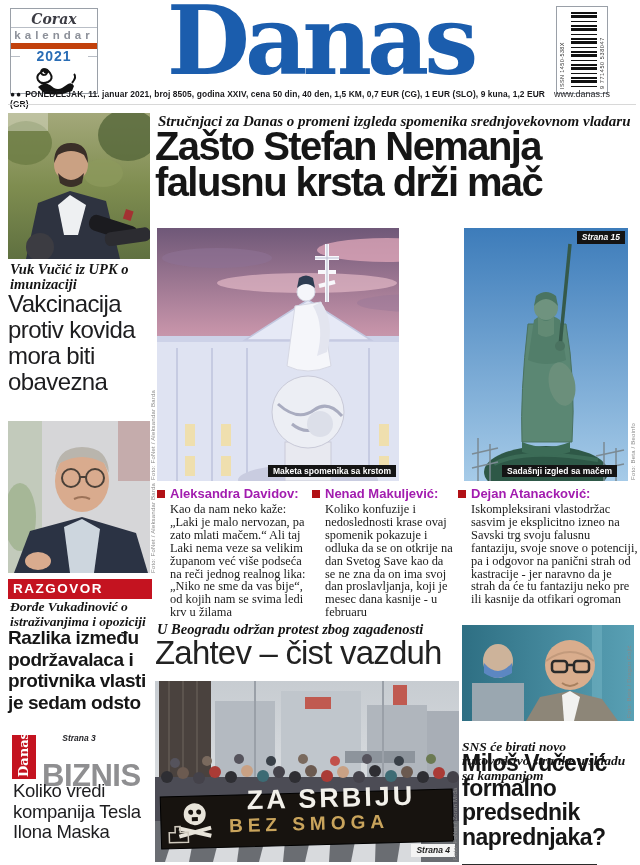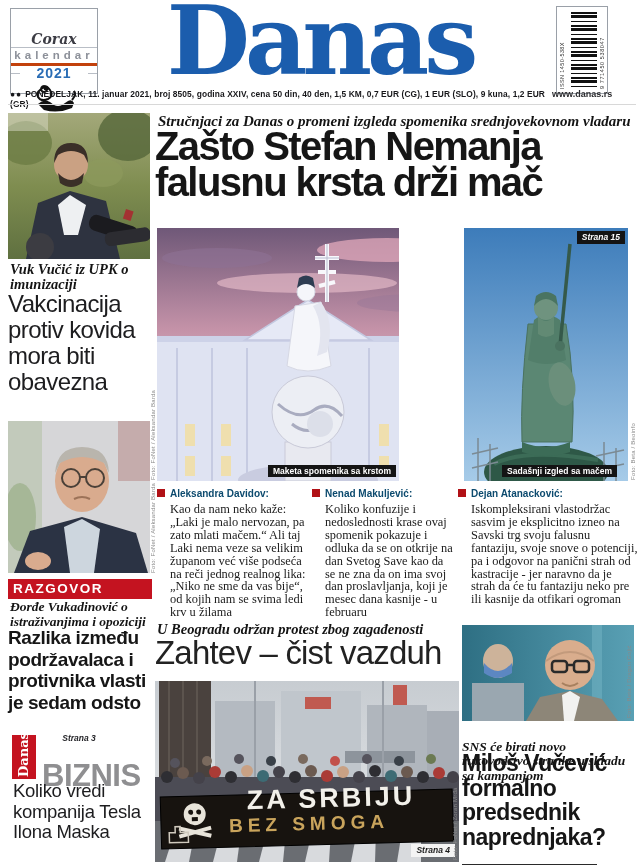--- a/index.html
+++ b/index.html
@@ -4,39 +4,39 @@
 <style>
   html,body{margin:0;padding:0;background:#e9e9e9;}
   .page{position:relative;width:640px;height:865px;background:#ffffff;margin:0 auto;
         font-family:"Liberation Sans",sans-serif;color:#1b1b1b;overflow:hidden;}
   .abs{position:absolute;}
 
   
   .cal-box{left:10px;top:8px;width:88px;height:86px;border:1px solid #9aa0a8;box-sizing:border-box;
            text-align:center;padding-top:2px;}
   .cal-sig{font-family:"DejaVu Serif",serif;font-style:italic;font-weight:bold;font-size:14px;
-           color:#3c3c44;border-bottom:1px solid #b9bec6;display:block;line-height:16px;margin-top:20px;}
-  .cal-title{display:block;font-size:11.5px;letter-spacing:4px;color:#8c9099;border-bottom:3px solid #c2410c;
+           color:#3c3c44;border-bottom:1px solid #b9bec6;display:block;line-height:16px;}
+  .cal-title{display:block;font-size:11.5px;letter-spacing:4px;color:#8c9099;border-bottom:6px solid #c2410c;
              line-height:15px;font-weight:bold;}
   .cal-year{display:flex;align-items:center;justify-content:center;gap:16px;line-height:15px;}
   .cal-year .dash{width:12px;height:0;border-top:1px solid #b9bec6;}
   .cal-year .yr{color:#2a6db5;font-weight:bold;font-size:14px;letter-spacing:1px;}
   .logo{left:105px;top:-6px;width:430px;text-align:center;
         font-family:"DejaVu Serif",serif;font-weight:bold;font-size:96px;line-height:0.98;
         color:#1b5dad;letter-spacing:-5px;}
   .bc-box{left:556px;top:6px;width:52px;height:88px;border:1px solid #9aa0a8;box-sizing:border-box;background:#fff;}
   .bc-stripes{position:absolute;left:14px;top:5px;width:26px;height:76px;
       background:repeating-linear-gradient(to bottom,#111 0 2px,#fff 2px 3px,#111 3px 6px,#fff 6px 9px,#111 9px 10px,#fff 10px 13px);}
   .bc-issn{position:absolute;left:2px;top:6px;height:76px;font-size:5.5px;color:#333;
       writing-mode:vertical-rl;transform:rotate(180deg);letter-spacing:0.4px;}
   .bc-num{position:absolute;left:42px;top:6px;height:76px;font-size:5.5px;color:#333;
       writing-mode:vertical-rl;transform:rotate(180deg);letter-spacing:0.6px;}
   .dateline{left:10px;top:89px;width:545px;font-size:8.4px;font-weight:bold;color:#17171a;letter-spacing:0.1px;}
   .dateline .dots{letter-spacing:1px;margin-right:3px;}
-  .website{left:552px;top:89px;width:60px;font-size:9px;font-weight:bold;color:#2b2b2e;text-align:center;}
+  .website{left:552px;top:89px;width:60px;font-size:9px;font-weight:normal;color:#2b2b2e;text-align:center;}
   .rule{left:8px;top:104px;width:628px;border-top:1px solid #d8d8d8;height:0;}
 
   
   .kicker{font-family:"Liberation Serif",serif;font-style:italic;font-weight:600;color:#141414;}
   .hl{font-weight:bold;color:#161616;}
   .hl-reg{font-weight:normal;color:#1d1d1f;}
   .strana{font-style:italic;font-weight:bold;font-size:8.5px;color:#26262a;text-align:center;margin-top:20px;}
   .cap-box{position:absolute;background:#141414;color:#fff;font-size:8.5px;font-weight:bold;
            padding:2px 5px;line-height:1;}
   .vcredit{position:absolute;font-size:6px;color:#8a8a8a;writing-mode:vertical-rl;
@@ -61,21 +61,21 @@
   .biz-strana{left:13px;top:845px;width:132px;}
 
   
   .main-kicker{left:158px;top:113px;width:475px;font-size:15px;}
   .main-hl{left:155px;top:128px;width:480px;font-size:40px;line-height:36px;letter-spacing:-1.6px;}
   .strana15{position:absolute;right:3px;top:3px;background:#141414;color:#fff;
             font-size:8.5px;font-style:italic;font-weight:bold;padding:2px 5px;line-height:1;}
 
   
   .exp{position:absolute;top:486px;}
-  .exp-h{font-size:10px;font-weight:bold;line-height:15px;color:#0c4a6e;}
+  .exp-h{font-size:13px;font-weight:bold;line-height:15px;color:#a21caf;}
   .exp-h .sq{display:inline-block;width:8px;height:8px;background:#b11116;margin-right:5px;}
   .exp-t{font-family:"Liberation Serif",serif;font-size:12.4px;line-height:12.9px;color:#1a1a1a;
          padding-left:13px;margin-top:2px;}
 
   
   .pro-kicker{left:157px;top:621px;width:300px;font-size:14.5px;}
   .pro-hl{left:155px;top:634px;width:306px;font-size:33px;font-weight:normal;letter-spacing:-0.8px;color:#222;}
   .banner-t1{position:absolute;left:52px;top:102px;width:248px;text-align:center;color:#f2f0ea;
              font-weight:bold;font-size:27px;letter-spacing:3px;transform:rotate(-1.6deg);}
   .banner-t2{position:absolute;left:30px;top:132px;width:248px;text-align:center;color:#c9a45c;

